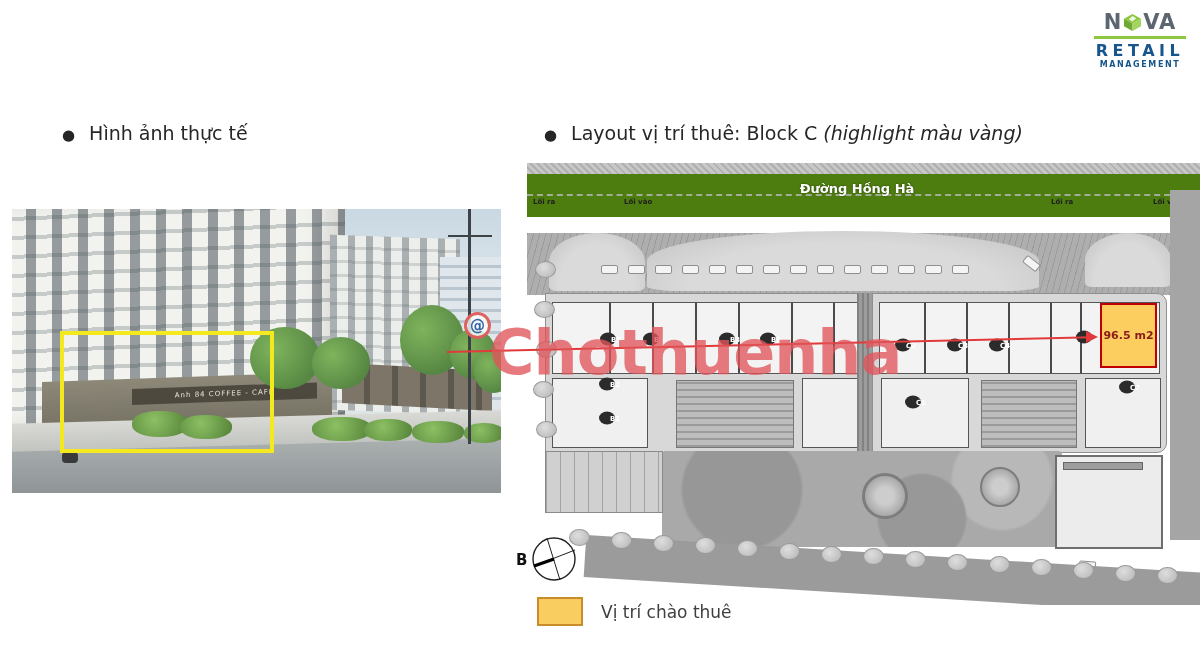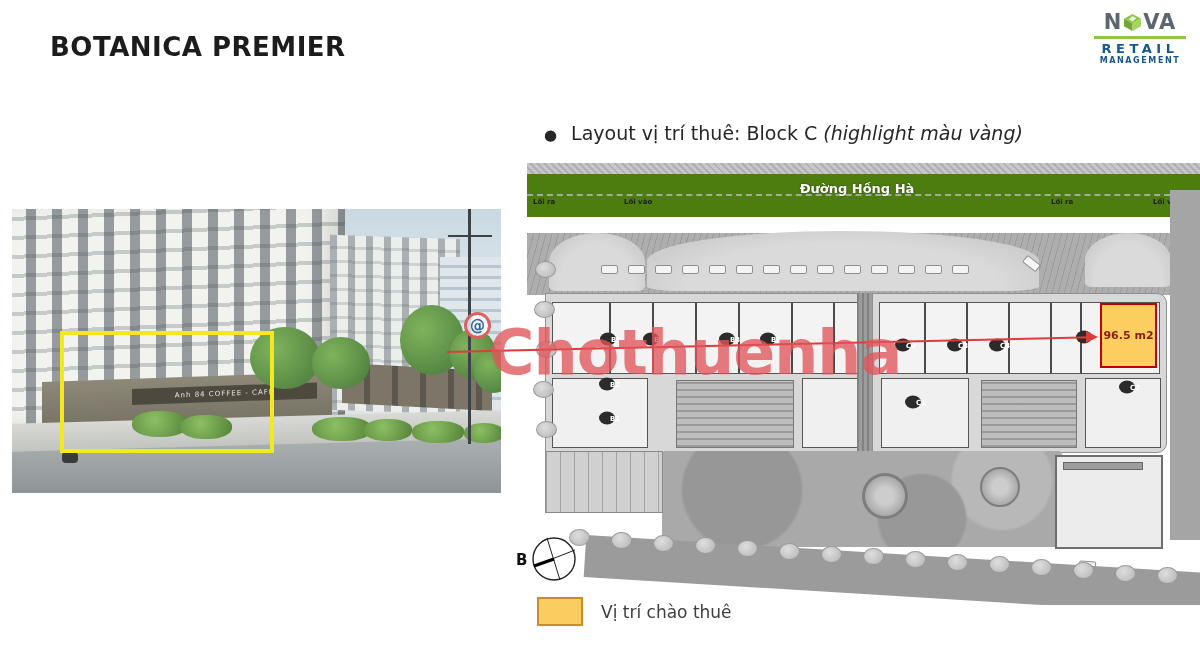--- a/index.html
+++ b/index.html
@@ -10,21 +10,21 @@
   
   .title { position:absolute; left:50px; top:32px; font-size:26px; font-weight:bold; color:#1c1c1c; letter-spacing:.5px; }
   .address { position:absolute; left:50px; top:70px; font-size:17px; color:#1c1c1c; }
 
   
   .logo { position:absolute; right:14px; top:10px; width:92px; text-align:center; }
   .logo-row { display:flex; align-items:center; justify-content:center; gap:1px; }
   .logo-name { font-size:21px; font-weight:bold; color:#5b6670; letter-spacing:1px; }
   .logo-cube { width:19px; height:19px; }
   .logo-rule { height:3px; background:#8dc63f; margin:2px 0 2px 0; }
-  .logo-line1 { font-size:13px; font-weight:bold; color:#17568c; letter-spacing:4.5px; }
+  .logo-line1 { font-size:16px; font-weight:bold; color:#17568c; letter-spacing:4.5px; }
   .logo-line2 { font-size:8px; font-weight:bold; color:#17568c; letter-spacing:1.6px; }
 
   
   .bullet { position:absolute; font-size:19px; color:#262626; }
   .bullet .dot { margin-right:14px; font-size:15px; }
   .bullet-left { left:62px; top:122px; }
   .bullet-right { left:544px; top:122px; }
   .italic { font-style:italic; }
 
   
@@ -122,38 +122,40 @@
   .compass-b { position:absolute; left:516px; top:551px; font-size:15px; font-weight:bold; color:#111; }
   .legend { position:absolute; left:537px; top:597px; display:flex; align-items:center; }
   .legend-swatch { width:46px; height:29px; background:#facd60; border:2px solid #c98c2b; }
   .legend-label { margin-left:18px; font-size:17px; color:#3f3f3f; }
 </style>
 </head>
 <body>
 
 <div class="page">
 
-  <div class="title">BOTANICA PREMIER</div>
 
   <div class="logo">
     <div class="logo-row">
       <span class="logo-name">N</span>
       <svg class="logo-cube" viewBox="0 0 20 20">
         <polygon points="10,1 19,6 10,11 1,6" fill="#8dc63f"></polygon>
         <polygon points="1,6 10,11 10,19 1,14" fill="#6fa832"></polygon>
         <polygon points="19,6 10,11 10,19 19,14" fill="#a2d45e"></polygon>
         <polygon points="6,6.5 10,9 14,5.5 10,3.2" fill="#ffffff" opacity="0.85"></polygon>
       </svg>
       <span class="logo-name">VA</span>
     </div>
     <div class="logo-rule"></div>
     <div class="logo-line1">RETAIL</div>
     <div class="logo-line2">MANAGEMENT</div>
   </div>
 
+  <div class="bullet bullet-left">
+    <span class="dot">●</span><span>Hình ảnh thực tế</span>
+  </div>
   <div class="bullet bullet-right">
     <span class="dot">●</span><span>Layout vị trí thuê: Block C </span><span class="italic">(highlight màu vàng)</span>
   </div>
 
   <div class="photo">
     <div class="bldg-main"></div>
     <div class="bldg-right"></div>
     <div class="bldg-far"></div>
     <div class="shop-row"></div>
     <div class="podium">

